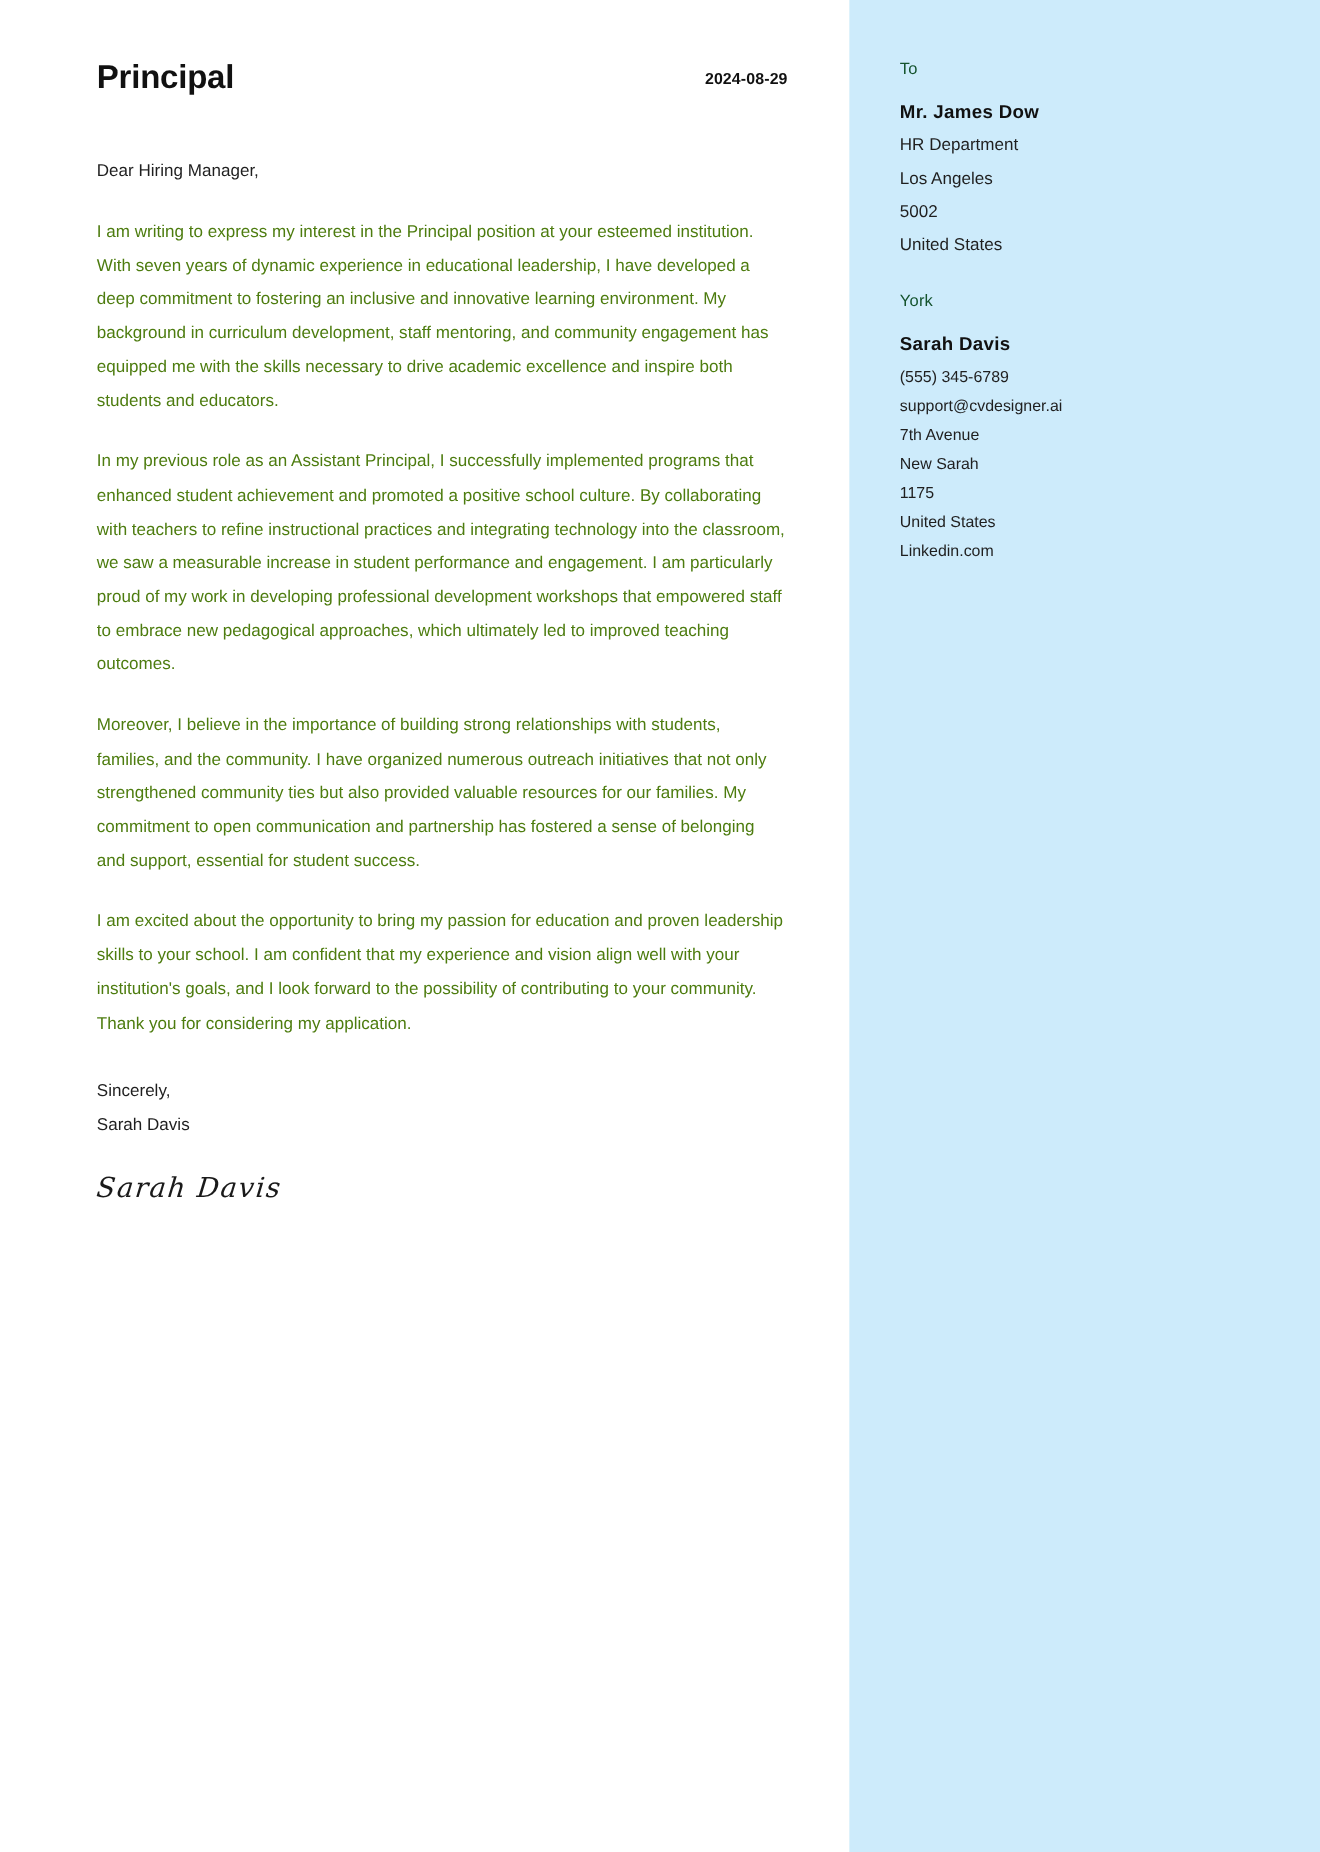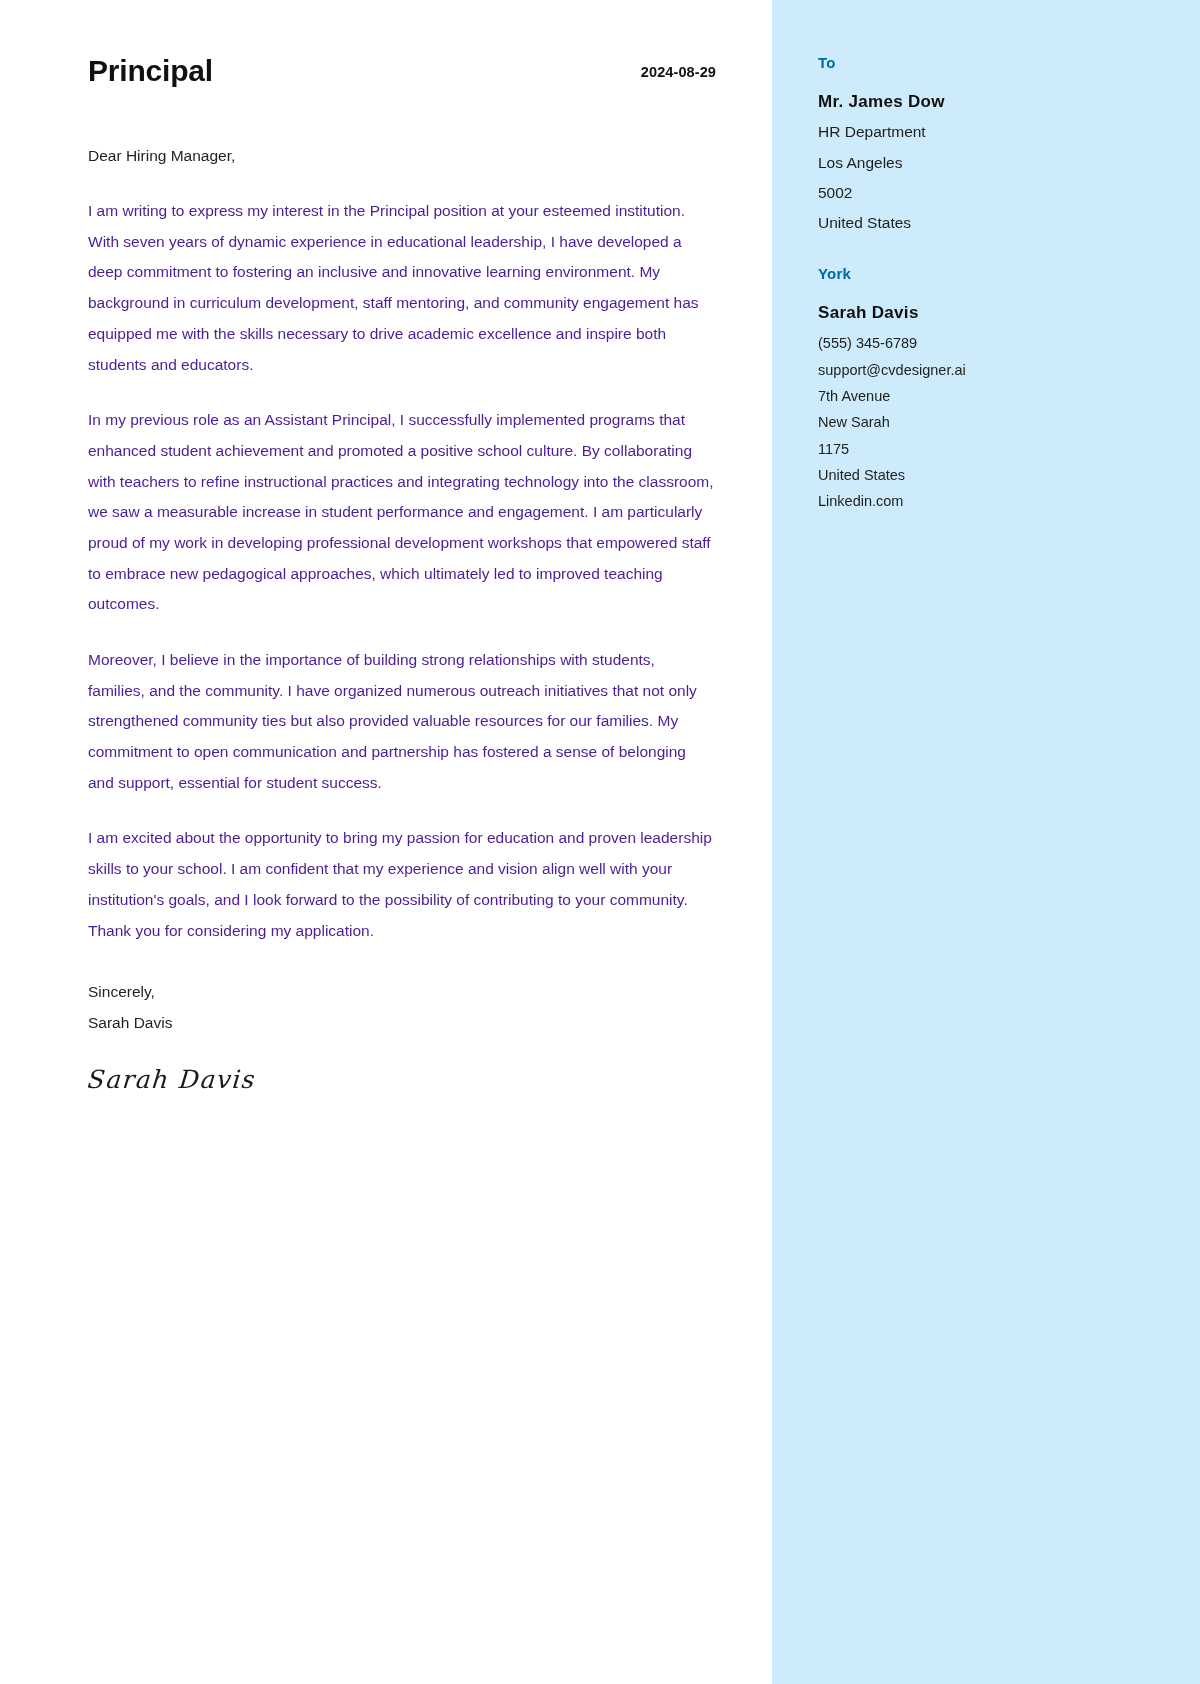--- a/index.html
+++ b/index.html
@@ -60,21 +60,21 @@
   .salutation {
     font-size: 15.5px;
     line-height: 1.62;
     color: #1f1f1f;
     margin-bottom: 28px;
   }
 
   .body-paragraph {
     font-size: 15.5px;
     line-height: 1.98;
-    color: #4c1d95;
+    color: #4d7c0f;
     margin-bottom: 25px;
     text-align: left;
   }
 
   .closing-block {
     margin-top: 31px;
     font-size: 15.5px;
     line-height: 1.98;
     color: #1f1f1f;
   }
@@ -95,22 +95,22 @@
     width: 460px;
     height: 100%;
     background: #cdebfb;
     padding: 54px 40px 0 46px;
   }
 
   .sidebar-section { margin-bottom: 26px; }
 
   .sidebar-heading {
     font-size: 15px;
-    font-weight: bold;
-    color: #0369a1;
+    font-weight: normal;
+    color: #14532d;
     margin-bottom: 18px;
     letter-spacing: 0.2px;
   }
 
   .recipient-name,
   .sender-name {
     font-size: 17px;
     font-weight: bold;
     color: #111111;
     line-height: 1.55;

